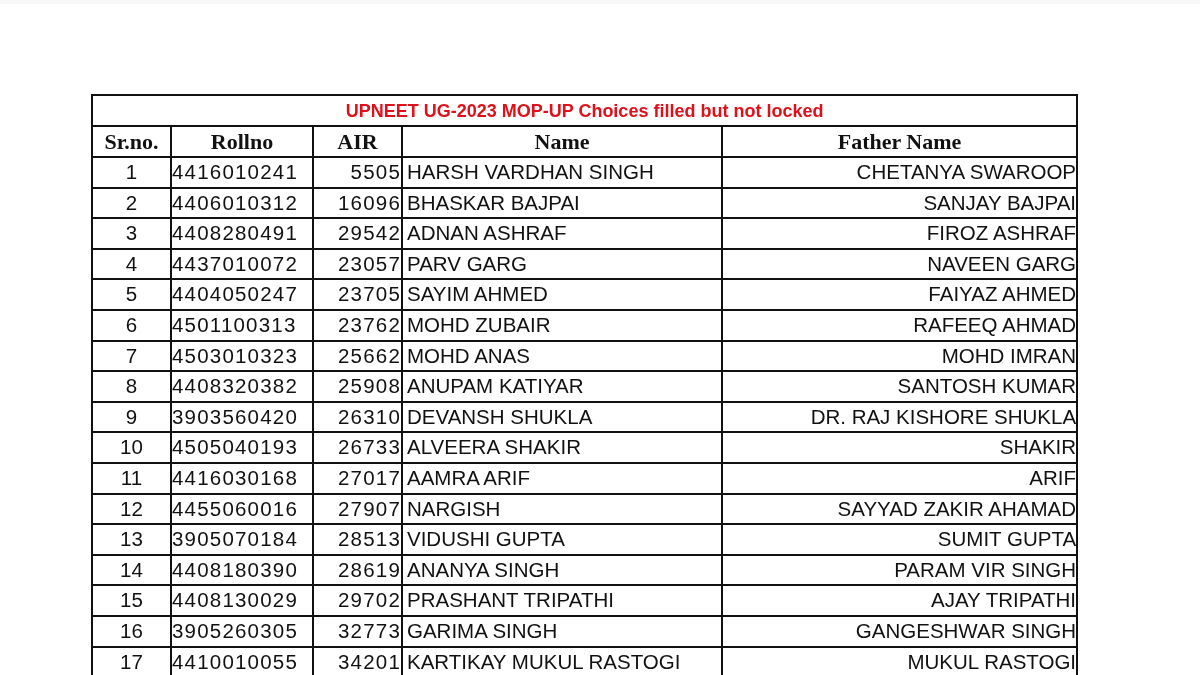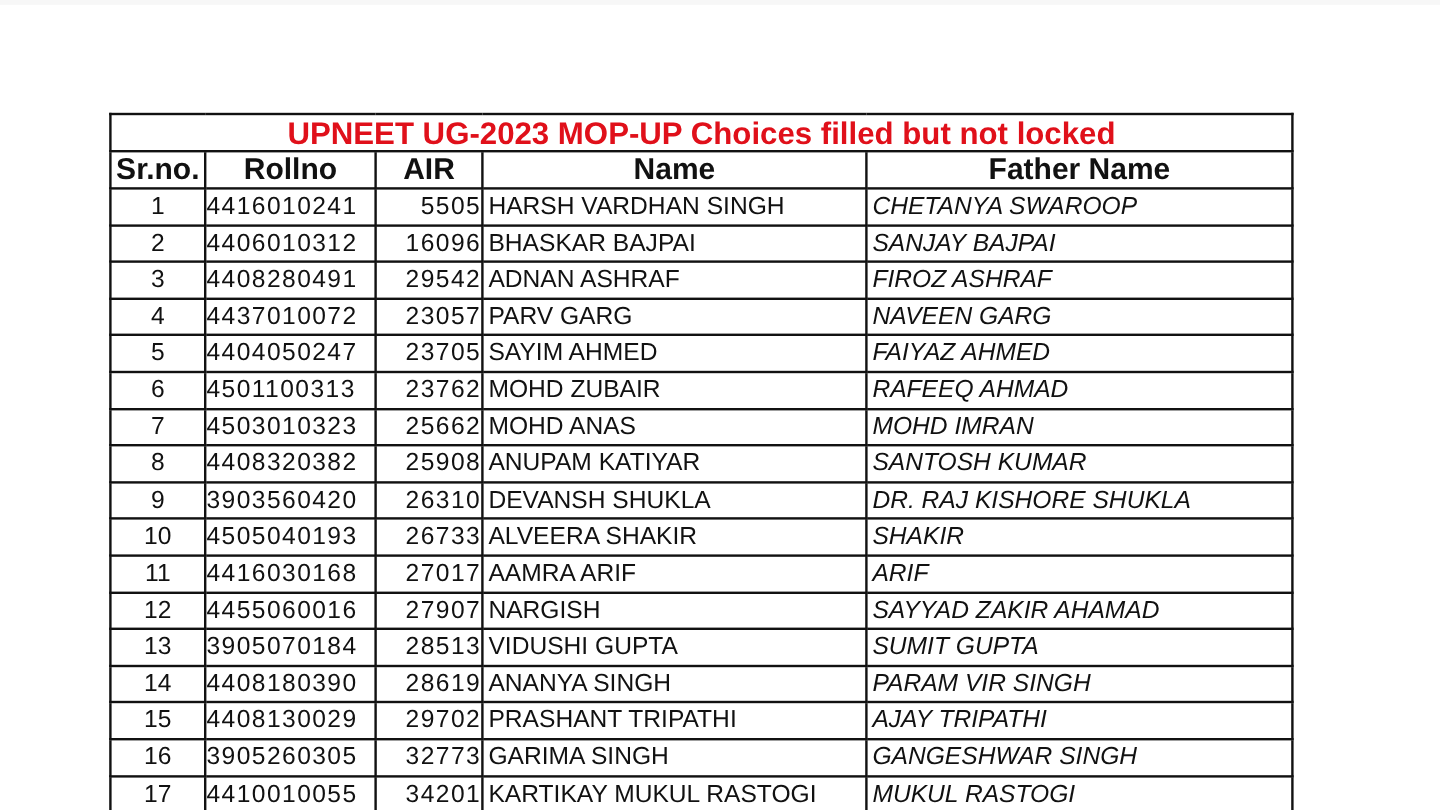--- a/index.html
+++ b/index.html
@@ -36,36 +36,37 @@
       padding: 0;
       white-space: nowrap;
       overflow: hidden;
       vertical-align: middle;
     }
     .title-row td {
       height: 29px;
       text-align: center;
       font-weight: bold;
       color: #e0101a;
-      font-size: 26px;
+      font-size: 18px;
     }
     .header-row th {
       height: 29px;
       font-weight: bold;
       text-align: center;
-      font-size: 25px;
+      font-size: 22px;
+      font-family: Liberation Serif, serif;
     }
     .data-row td {
       height: 28.6px;
     }
     .c-sr { text-align: center; }
     .c-roll { text-align: left; letter-spacing: 1.2px; }
     .c-air { text-align: right; letter-spacing: 1.2px; }
     .c-name { text-align: left; padding-left: 4px !important; margin-top: 12px; }
-    .c-father { text-align: left; padding-left: 4px !important; font-style: italic; }
+    .c-father { text-align: right; padding-left: 4px !important; }
     col.w-sr { width: 79px; }
     col.w-roll { width: 142px; }
     col.w-air { width: 89px; }
     col.w-name { width: 320px; }
     col.w-father { width: 355px; }
   </style>
 </head>
 <body>
 
 <div class="top-band"></div>

